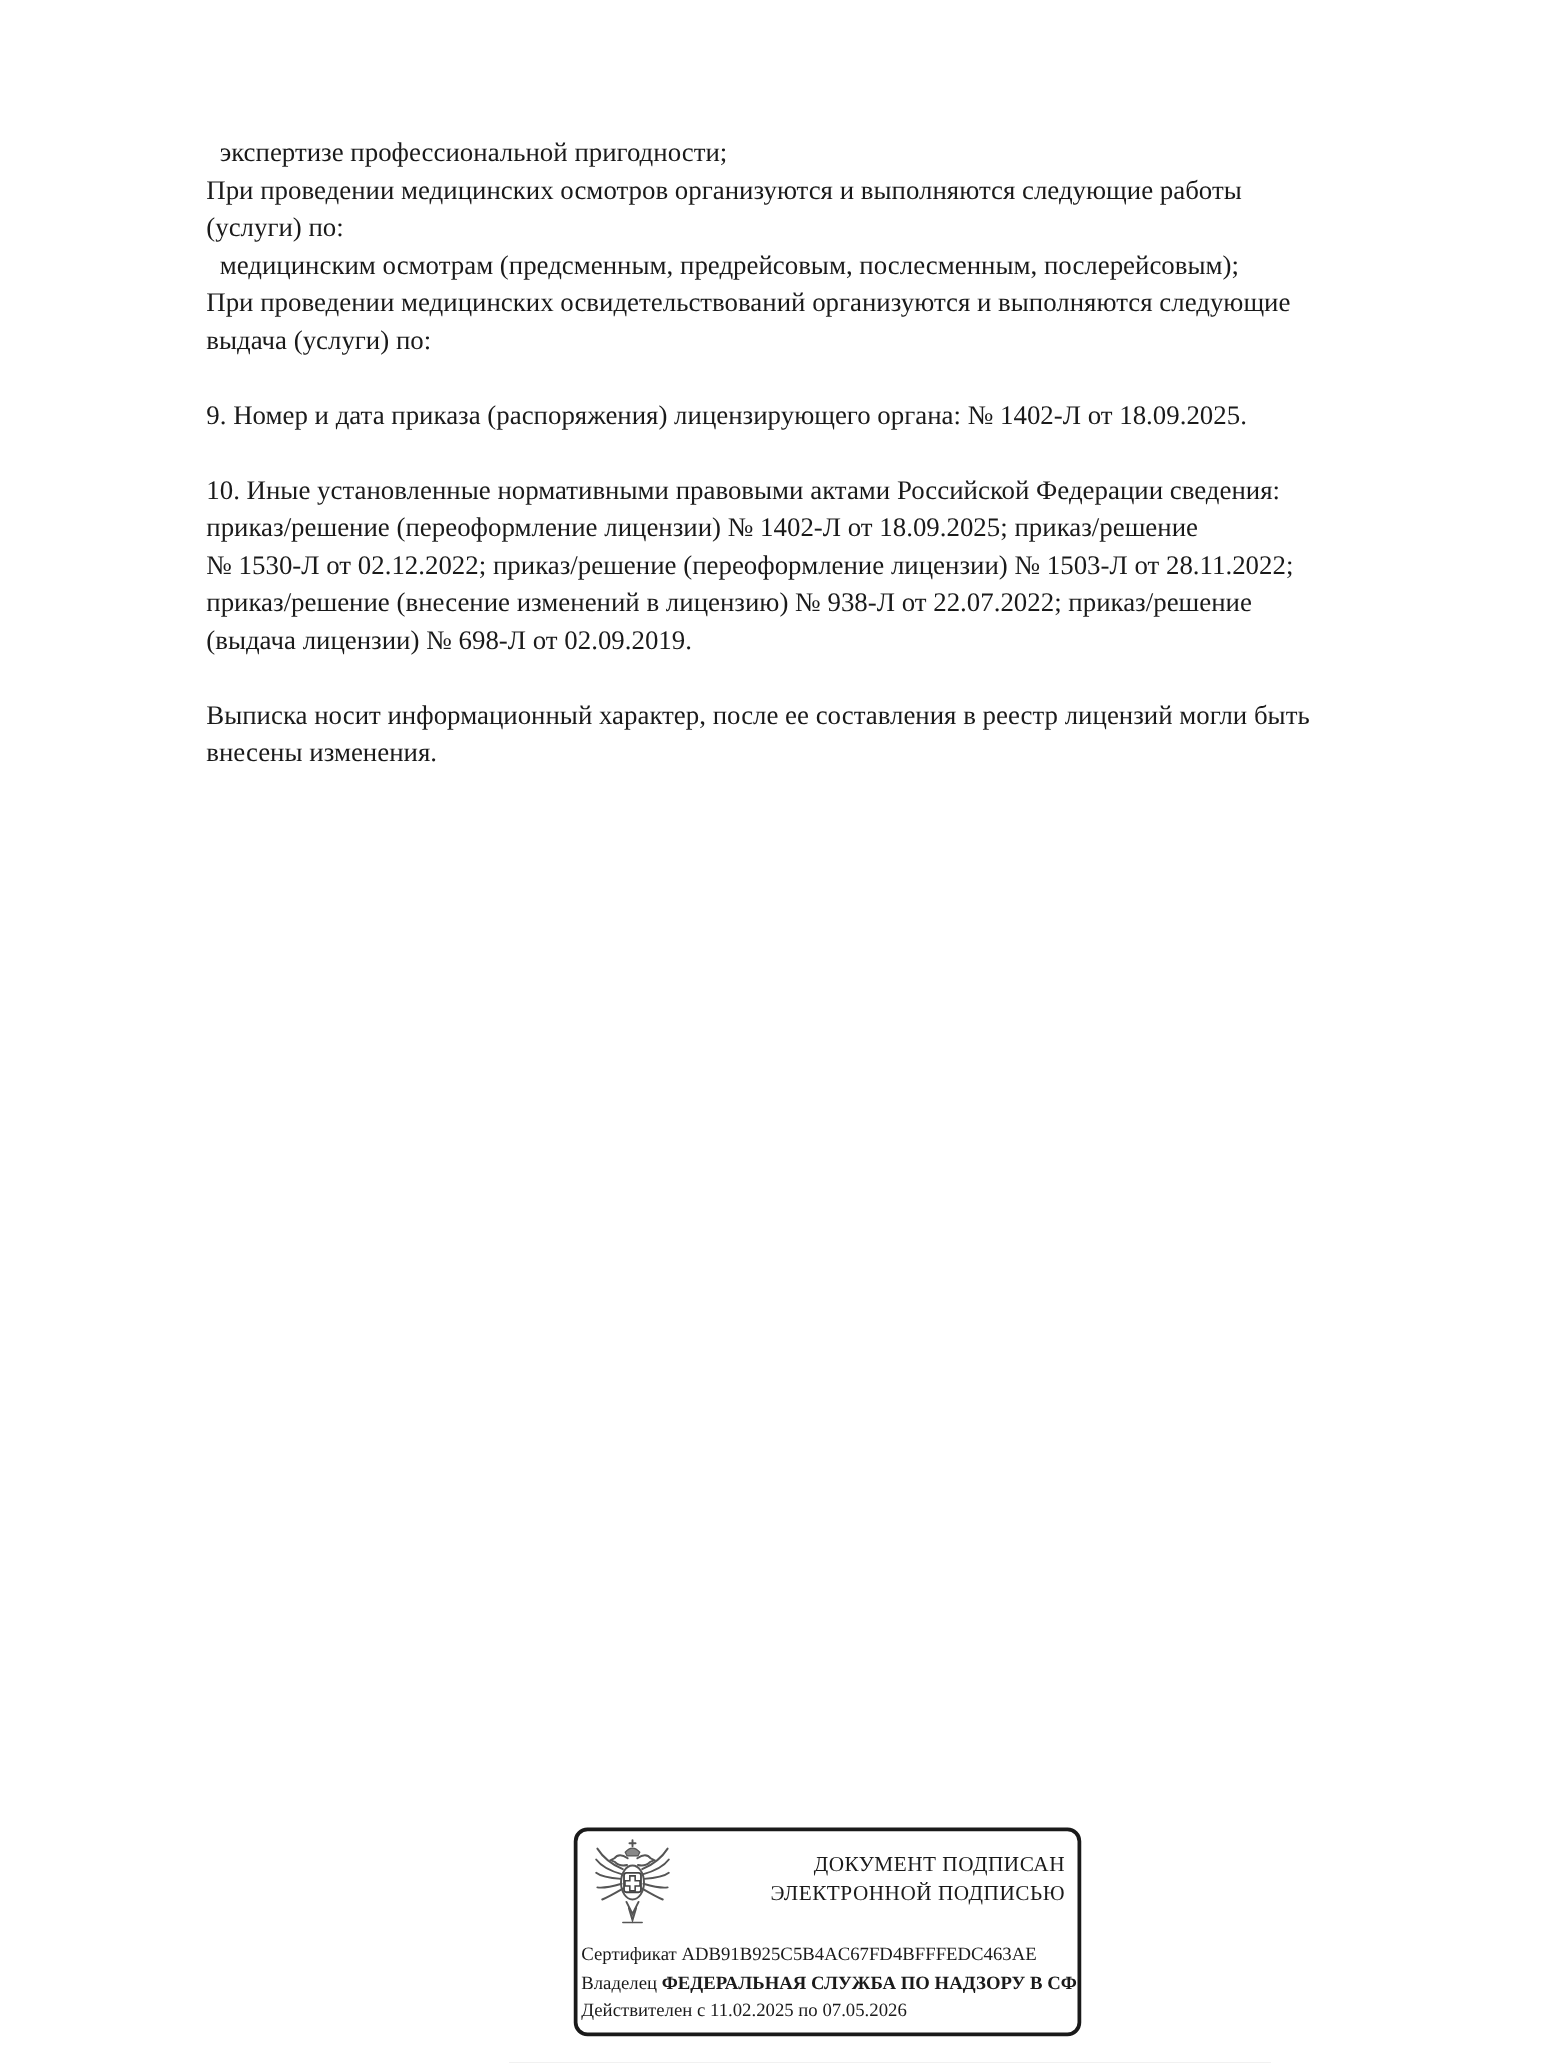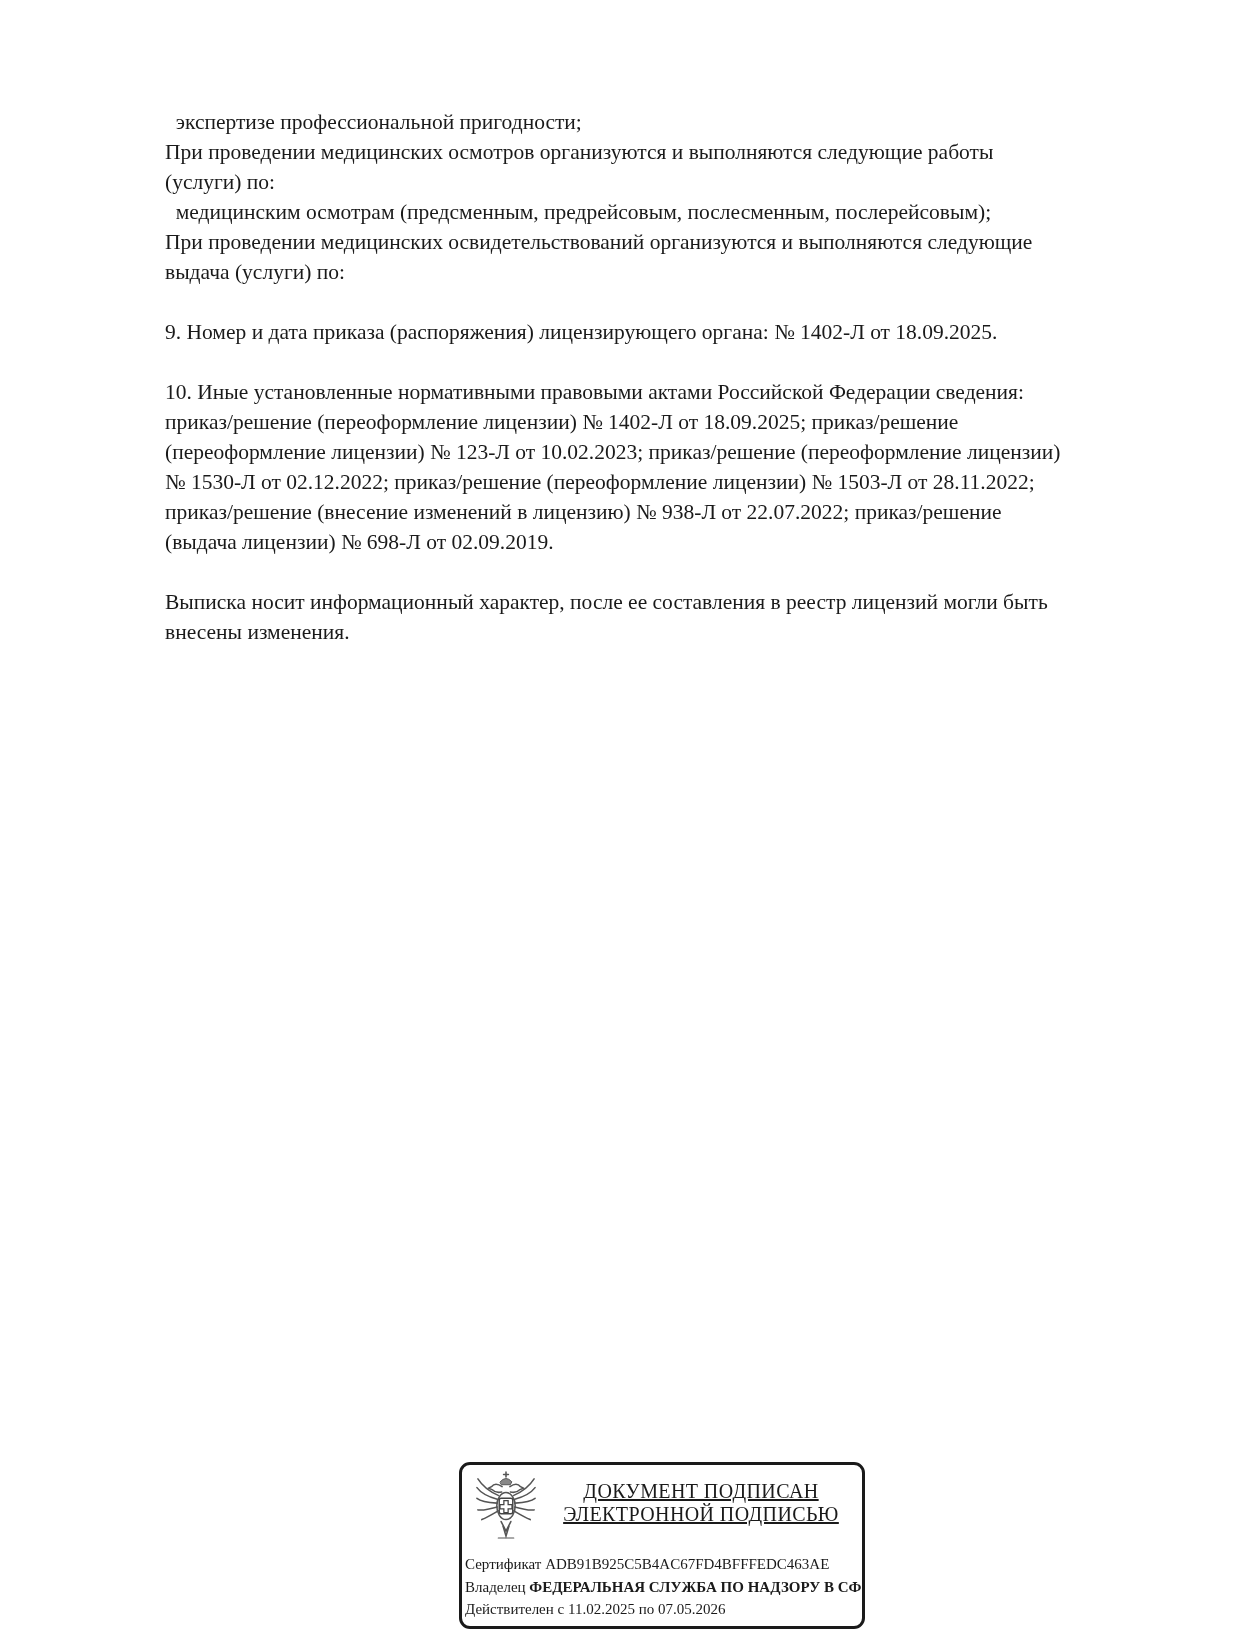--- a/index.html
+++ b/index.html
@@ -43,26 +43,25 @@
     left: 13px;
     top: 5px;
     width: 62px;
     height: 74px;
   }
   .stamp-title {
     position: absolute;
     left: 88px;
     top: 15px;
     width: 302px;
-    text-align: center;
-    font-size: 20px;
+    text-align: right;
+    font-size: 17px;
     line-height: 23px;
     letter-spacing: 0.4px;
     white-space: nowrap;
-    text-decoration: underline;
   }
   .stamp-details {
     position: absolute;
     left: 3px;
     top: 88px;
     font-size: 15px;
     line-height: 22.5px;
     white-space: nowrap;
   }
   .bold { font-weight: bold; }
@@ -75,21 +74,20 @@
   <div class="doc-body">
     <div class="line">  экспертизе профессиональной пригодности;</div>
     <div class="line">При проведении медицинских осмотров организуются и выполняются следующие работы</div>
     <div class="line">(услуги) по:</div>
     <div class="line">  медицинским осмотрам (предсменным, предрейсовым, послесменным, послерейсовым);</div>
     <div class="line">При проведении медицинских освидетельствований организуются и выполняются следующие</div>
     <div class="line">выдача (услуги) по:</div>
     <div class="line para-gap">9. Номер и дата приказа (распоряжения) лицензирующего органа: № 1402-Л от 18.09.2025.</div>
     <div class="line para-gap">10. Иные установленные нормативными правовыми актами Российской Федерации сведения:</div>
     <div class="line">приказ/решение (переоформление лицензии) № 1402-Л от 18.09.2025; приказ/решение</div>
-    <div class="line">(переоформление лицензии) № 123-Л от 10.02.2023; приказ/решение (переоформление лицензии)</div>
     <div class="line">№ 1530-Л от 02.12.2022; приказ/решение (переоформление лицензии) № 1503-Л от 28.11.2022;</div>
     <div class="line">приказ/решение (внесение изменений в лицензию) № 938-Л от 22.07.2022; приказ/решение</div>
     <div class="line">(выдача лицензии) № 698-Л от 02.09.2019.</div>
     <div class="line para-gap">Выписка носит информационный характер, после ее составления в реестр лицензий могли быть</div>
     <div class="line">внесены изменения.</div>
   </div>
 
   <div class="stamp">
 
     <svg class="stamp-emblem" viewBox="0 0 64 76" xmlns="http://www.w3.org/2000/svg">

